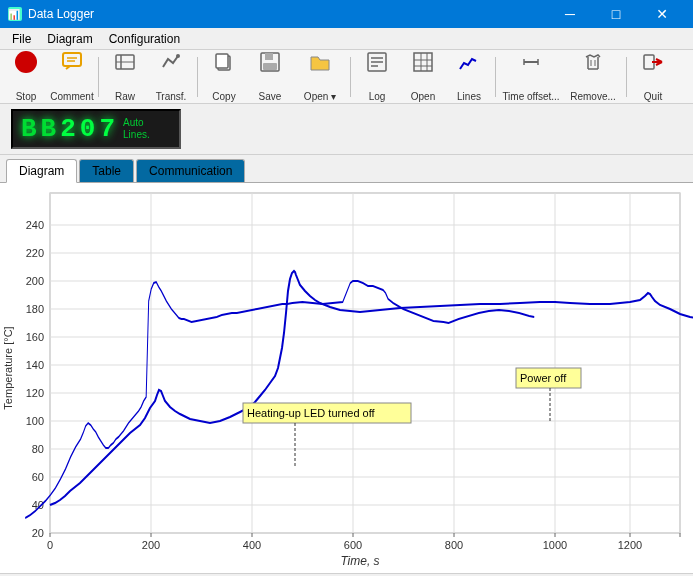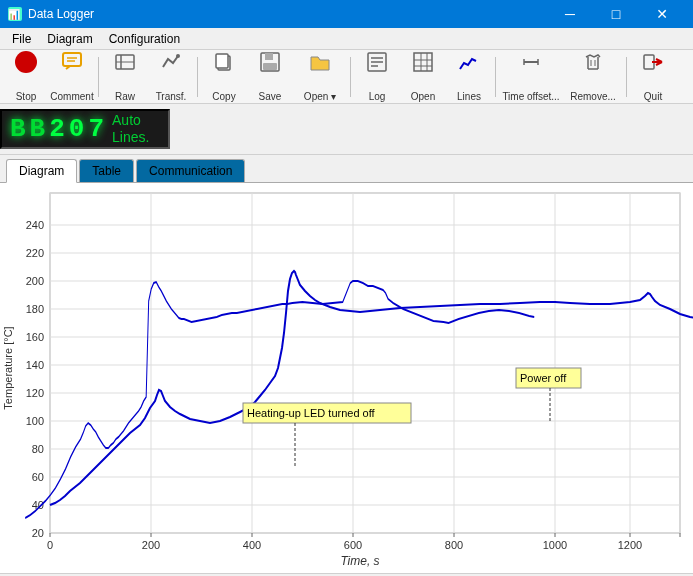--- a/index.html
+++ b/index.html
@@ -17,23 +17,23 @@
     .menu-item { padding: 18px 8px; cursor: pointer; font-size: 12px; height: 22px; display: flex; align-items: center; }
     
     
     .toolbar { background: #f5f5f5; border-bottom: 1px solid #d0d0d0; display: flex; align-items: center; padding: 3px 4px; gap: 2px; height: 54px; }
     .tool-btn { display: flex; flex-direction: column; align-items: center; justify-content: center; width: 44px; height: 46px; border: 1px solid transparent; background: transparent; cursor: pointer; font-size: 10px; gap: 18px; border-radius: 2px; }
     .tool-sep { width: 1px; height: 40px; background: #c0c0c0; margin: 0 2px; }
     .tool-icon { width: 24px; height: 24px; display: flex; align-items: center; justify-content: center; }
     .tool-label { font-size: 10px; color: #333; }
     
     
-    .lcd-section { background: #1a1a1a; margin: 3px 0; height: 40px; display: flex; align-items: center; padding: 0 8px; border: 2px inset #555; min-width: 170px; }
+    .lcd-section { background: #1a1a1a; margin: 3px 11px; height: 40px; display: flex; align-items: center; padding: 0 8px; border: 2px inset #555; min-width: 170px; }
     .lcd-display { font-family: 'Courier New', monospace; font-size: 26px; font-weight: bold; color: #00ff41; letter-spacing: 4px; text-shadow: 0 0 8px #00ff41; }
-    .lcd-label { font-size: 14px; color: #00cc33; margin-left: 4px; line-height: 1.2; }
+    .lcd-label { font-size: 10px; color: #00cc33; margin-left: 4px; line-height: 1.2; }
     
     
     .lcd-row { background: #f0f0f0; padding: 2px 0; border-bottom: 1px solid #d0d0d0; display: flex; align-items: center; }
     
     
     .tabs { display: flex; padding: 4px 6px 0; background: #f0f0f0; border-bottom: 1px solid #aaa; }
     .tab { padding: 4px 12px; border: 1px solid #aaa; border-bottom: none; background: #0369a1; cursor: pointer; font-size: 12px; margin-right: 2px; border-radius: 3px 3px 0 0; }
     .tab.active { background: white; border-bottom: 1px solid white; margin-bottom: -1px; z-index: 1; }
     
     

